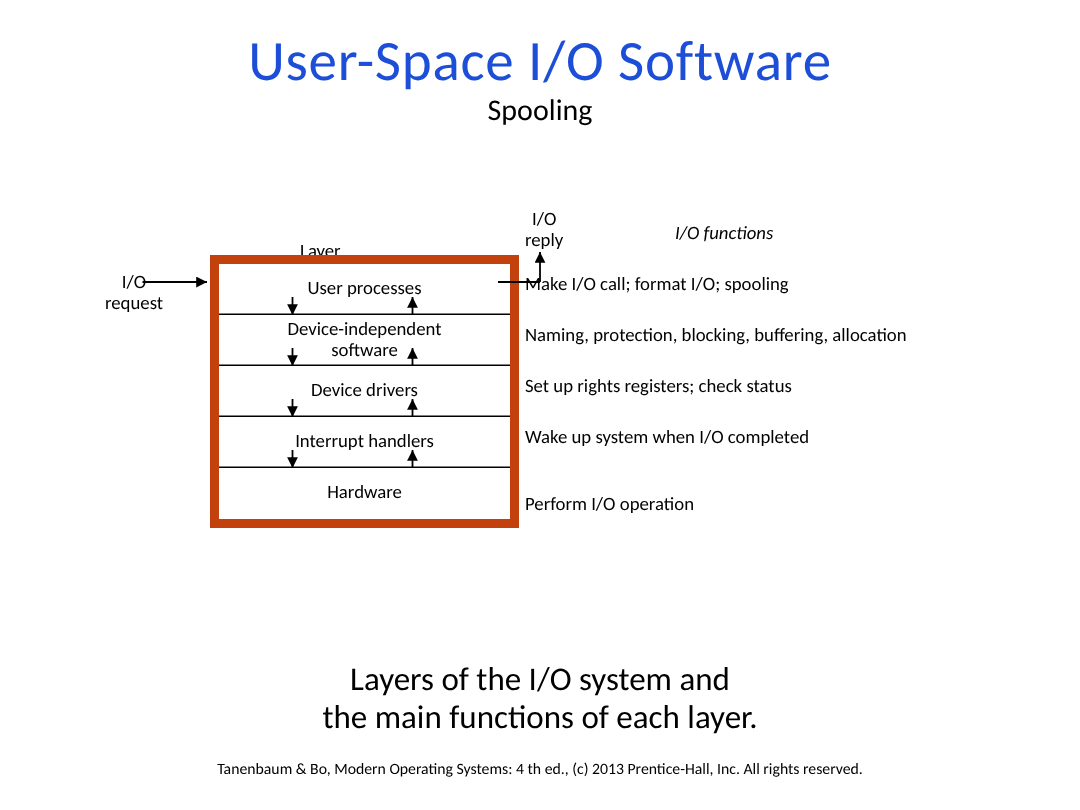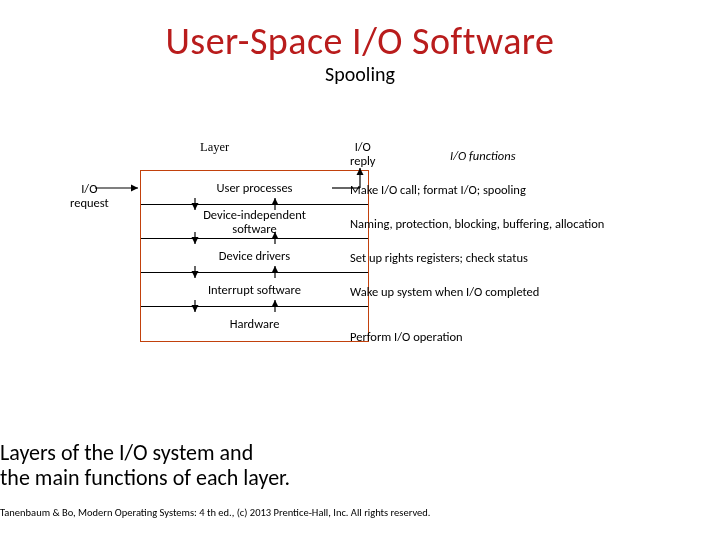--- a/index.html
+++ b/index.html
@@ -1,31 +1,31 @@
 <!DOCTYPE html>
 <html><head>
 <meta charset="utf-8">
 <style>
   * { margin: 0; padding: 0; box-sizing: border-box; }
   html, body { width: 720px; height: 540px; font-family: Calibri, Arial, sans-serif; background: #fff; }
   .slide { width: 720px; height: 540px; position: relative; }
-  .title { color: #b91c1c; font-size: 38px; font-weight: 400; text-align: center; padding-top: 18px; letter-spacing: 0.5px; }
+  .title { color: #1d4ed8; font-size: 38px; font-weight: 400; text-align: center; padding-top: 18px; letter-spacing: 0.5px; }
   .subtitle { color: #000; font-size: 20px; font-weight: 400; text-align: center; margin-top: -2px; }
   .diagram { position: absolute; left: 80px; top: 140px; width: 560px; height: 260px; }
-  .box-stack { position: absolute; left: 60px; top: 30px; width: 229px; border: 1px solid #c2410c; }
+  .box-stack { position: absolute; left: 60px; top: 30px; width: 206px; border: 6px solid #c2410c; }
   .box { height: 34px; display: flex; align-items: center; justify-content: center; font-size: 12.5px; border-bottom: 1px solid #000; text-align: center; line-height: 1.1; }
   .box:last-child { border-bottom: none; }
-  .col-labels { position: absolute; left: 60px; top: 0; width: 190px; height: 22px; font-size: 12.5px; font-family: Liberation Serif, serif; }
+  .col-labels { position: absolute; left: 60px; top: 20px; width: 190px; height: 22px; font-size: 12.5px; }
   .col-labels .layer-label { position: absolute; left: 60px; }
   .io-reply-label { position: absolute; left: 270px; top: 0px; font-size: 12.5px; line-height: 1.1; text-align: center; }
   .io-functions-label { position: absolute; left: 370px; top: 8px; font-size: 12.5px; font-style: italic; }
   .func { position: absolute; left: 270px; font-size: 12.5px; width: 300px; }
   .io-request { position: absolute; left: -10px; top: 42px; font-size: 12.5px; text-align: center; line-height: 1.1; }
-  .caption { position: absolute; top: 440px; left: 0; width: 720px; text-align: left; font-size: 22px; line-height: 1.15; }
-  .footer { position: absolute; top: 506px; left: 0; width: 720px; text-align: left; font-size: 10.5px; color: #000; }
+  .caption { position: absolute; top: 440px; left: 0; width: 720px; text-align: center; font-size: 22px; line-height: 1.15; }
+  .footer { position: absolute; top: 506px; left: 0; width: 720px; text-align: center; font-size: 10.5px; color: #000; }
 </style>
 </head>
 <body>
 
 <div class="slide">
   <div class="title">User-Space I/O Software</div>
   <div class="subtitle">Spooling</div>
 
   <div class="diagram">
 
@@ -34,21 +34,21 @@
     </div>
     <div class="io-reply-label">I/O<br>reply</div>
     <div class="io-functions-label">I/O functions</div>
 
     <div class="io-request">I/O<br>request</div>
 
     <div class="box-stack">
       <div class="box">User processes</div>
       <div class="box">Device-independent<br>software</div>
       <div class="box">Device drivers</div>
-      <div class="box">Interrupt software</div>
+      <div class="box">Interrupt handlers</div>
       <div class="box">Hardware</div>
     </div>
 
     <div class="func" style="top:76px">Naming, protection, blocking, buffering, allocation</div>
     <div class="func" style="top:42px">Make I/O call; format I/O; spooling</div>
     <div class="func" style="top:110px">Set up rights registers; check status</div>
     <div class="func" style="top:144px">Wake up system when I/O completed</div>
     <div class="func" style="top:189px">Perform I/O operation</div>
 
     <svg width="560" height="260" style="position:absolute;left:0;top:0;pointer-events:none">

